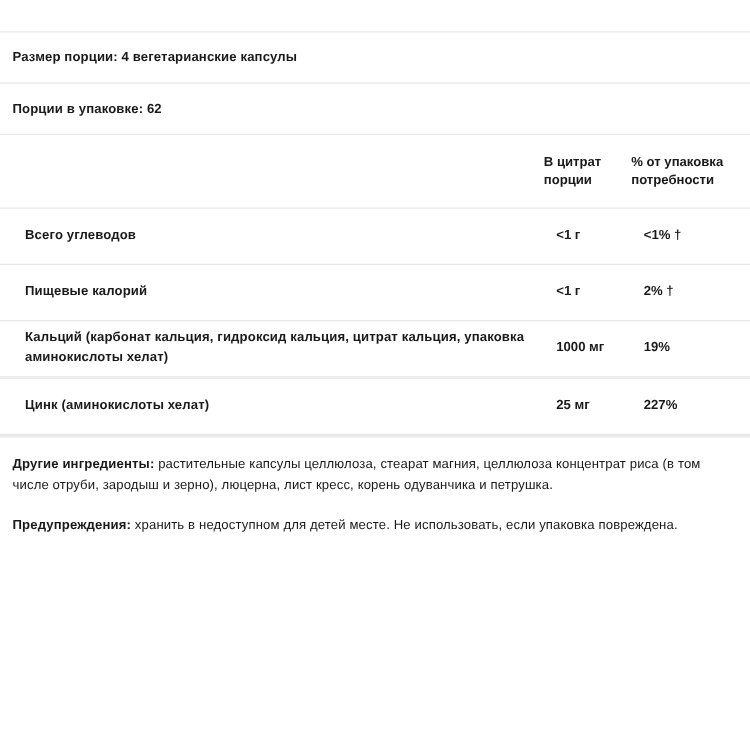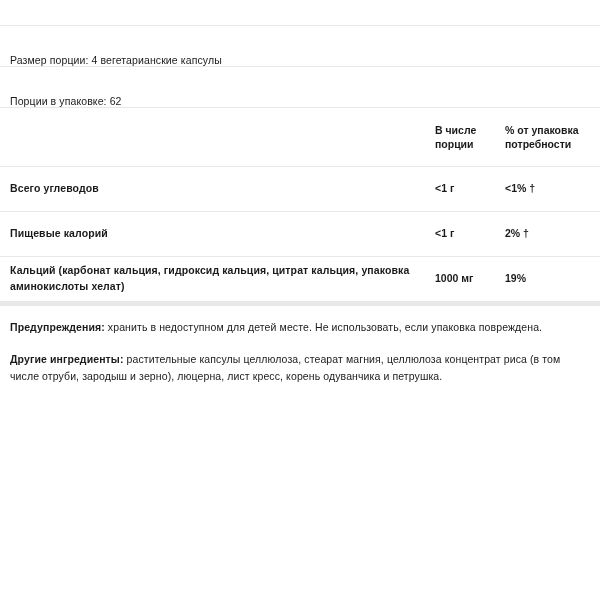--- a/index.html
+++ b/index.html
@@ -21,21 +21,21 @@
   .rule {
     height: 1px;
     background: #e8e8e8;
     width: 100%;
   }
   
   .row {
     display: flex;
     align-items: center;
     box-sizing: border-box;
-    padding: 0 10px;
+    padding: 0 20px;
     min-height: 44px;
   }
   .row .label {
     flex: 0 0 425px;
     max-width: 425px;
     font-size: 10.5px;
     font-weight: bold;
     line-height: 1.5;
     letter-spacing: 0.01em;
     padding-right: 8px;
@@ -49,26 +49,26 @@
   }
   .row .col-dv {
     flex: 0 0 95px;
     font-size: 10.5px;
     font-weight: bold;
     line-height: 1.5;
   }
   
   .info-row {
     display: flex;
-    align-items: flex-end;
+    align-items: center;
     box-sizing: border-box;
     padding: 0 10px;
     min-height: 40px;
     font-size: 10.5px;
-    font-weight: normal;
+    font-weight: bold;
     letter-spacing: 0.01em;
   }
   
   .head-row {
     display: flex;
     align-items: center;
     box-sizing: border-box;
     padding: 0 10px;
     min-height: 58px;
   }
@@ -131,21 +131,21 @@
   <div class="rule"></div>
 
   <div class="info-row">
     <span>Порции в упаковке: 62</span>
   </div>
   <div class="rule"></div>
 
   <div class="head-row">
     <div class="spacer"></div>
     <div class="col-amount">
-      <span class="head-col-line">В числе</span>
+      <span class="head-col-line">В цитрат</span>
       <span class="head-col-line">порции</span>
     </div>
     <div class="col-dv">
       <span class="head-col-line">% от упаковка</span>
       <span class="head-col-line">потребности</span>
     </div>
   </div>
   <div class="rule"></div>
 
   <div class="row">
@@ -164,24 +164,29 @@
 
   <div class="row">
     <div class="label">Кальций (карбонат кальция, гидроксид кальция, цитрат кальция, упаковка аминокислоты хелат)</div>
     <div class="col-amount">1000 мг</div>
     <div class="col-dv">19%</div>
   </div>
   <div class="rule"></div>
 
   <div class="rule"></div>
 
+  <div class="row">
+    <div class="label">Цинк (аминокислоты хелат)</div>
+    <div class="col-amount">25 мг</div>
+    <div class="col-dv">227%</div>
+  </div>
   <div class="rule"></div>
 
   <div class="rule"></div>
 
   <div class="rule"></div>
 
   <div class="para-block">
+    <p class="para"><span class="lead">Другие ингредиенты:</span><span> растительные капсулы целлюлоза, стеарат магния, целлюлоза концентрат риса (в том числе отруби, зародыш и зерно), люцерна, лист кресс, корень одуванчика и петрушка.</span></p>
     <p class="para"><span class="lead">Предупреждения:</span><span> хранить в недоступном для детей месте. Не использовать, если упаковка повреждена.</span></p>
-    <p class="para"><span class="lead">Другие ингредиенты:</span><span> растительные капсулы целлюлоза, стеарат магния, целлюлоза концентрат риса (в том числе отруби, зародыш и зерно), люцерна, лист кресс, корень одуванчика и петрушка.</span></p>
   </div>
 
 </div>
 
 </body></html>

